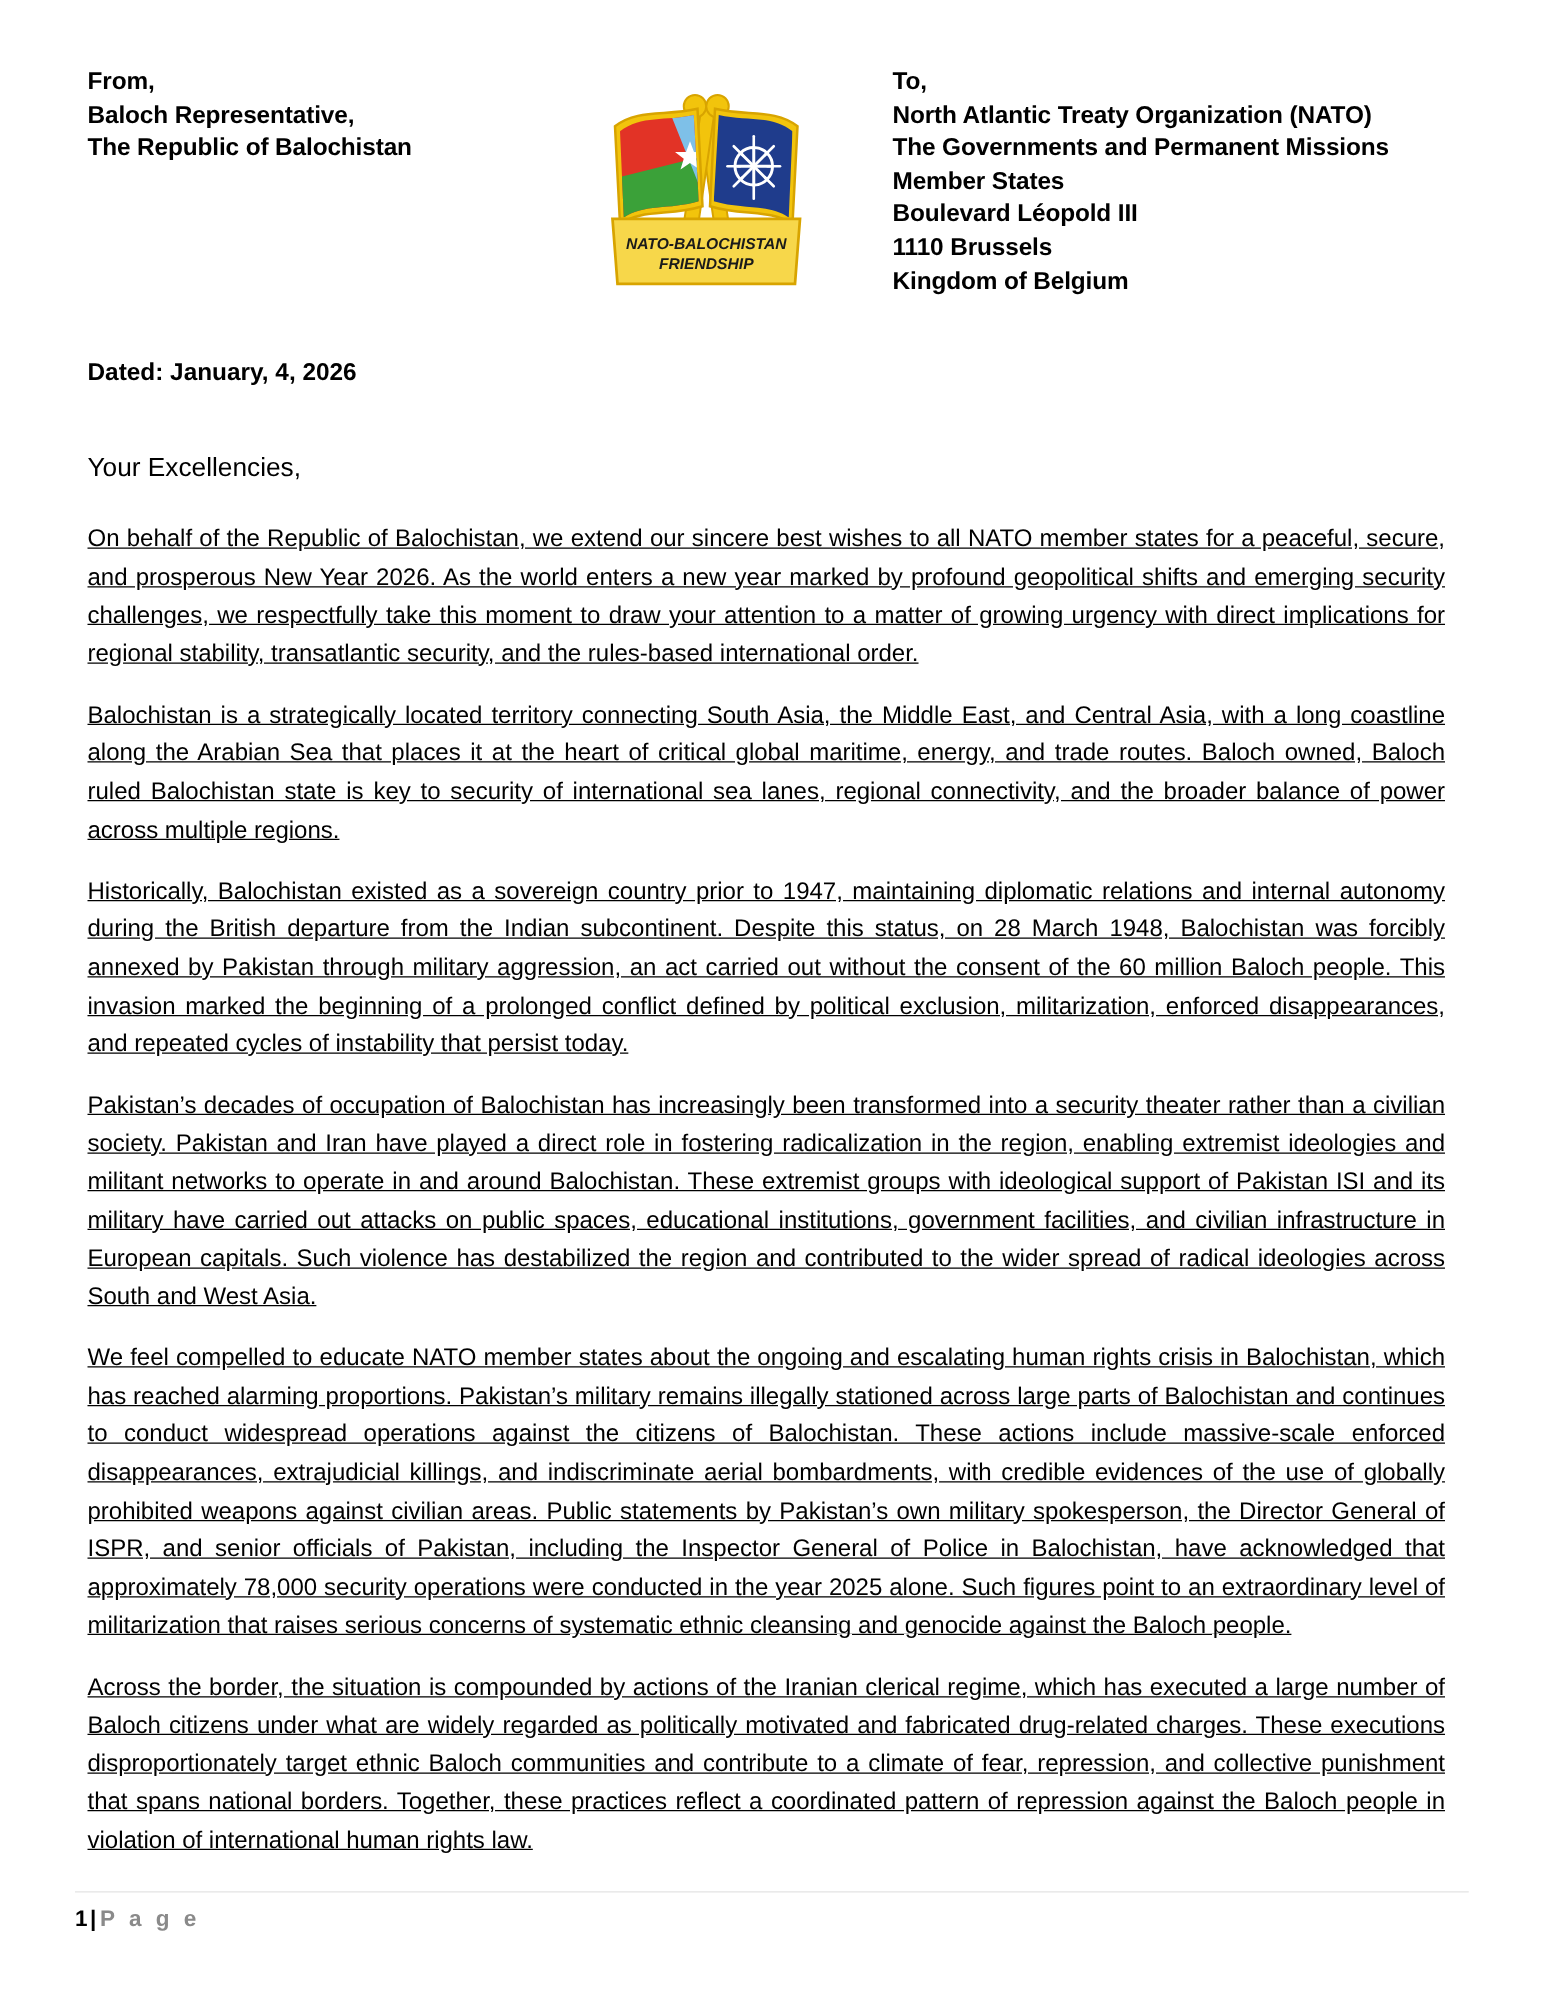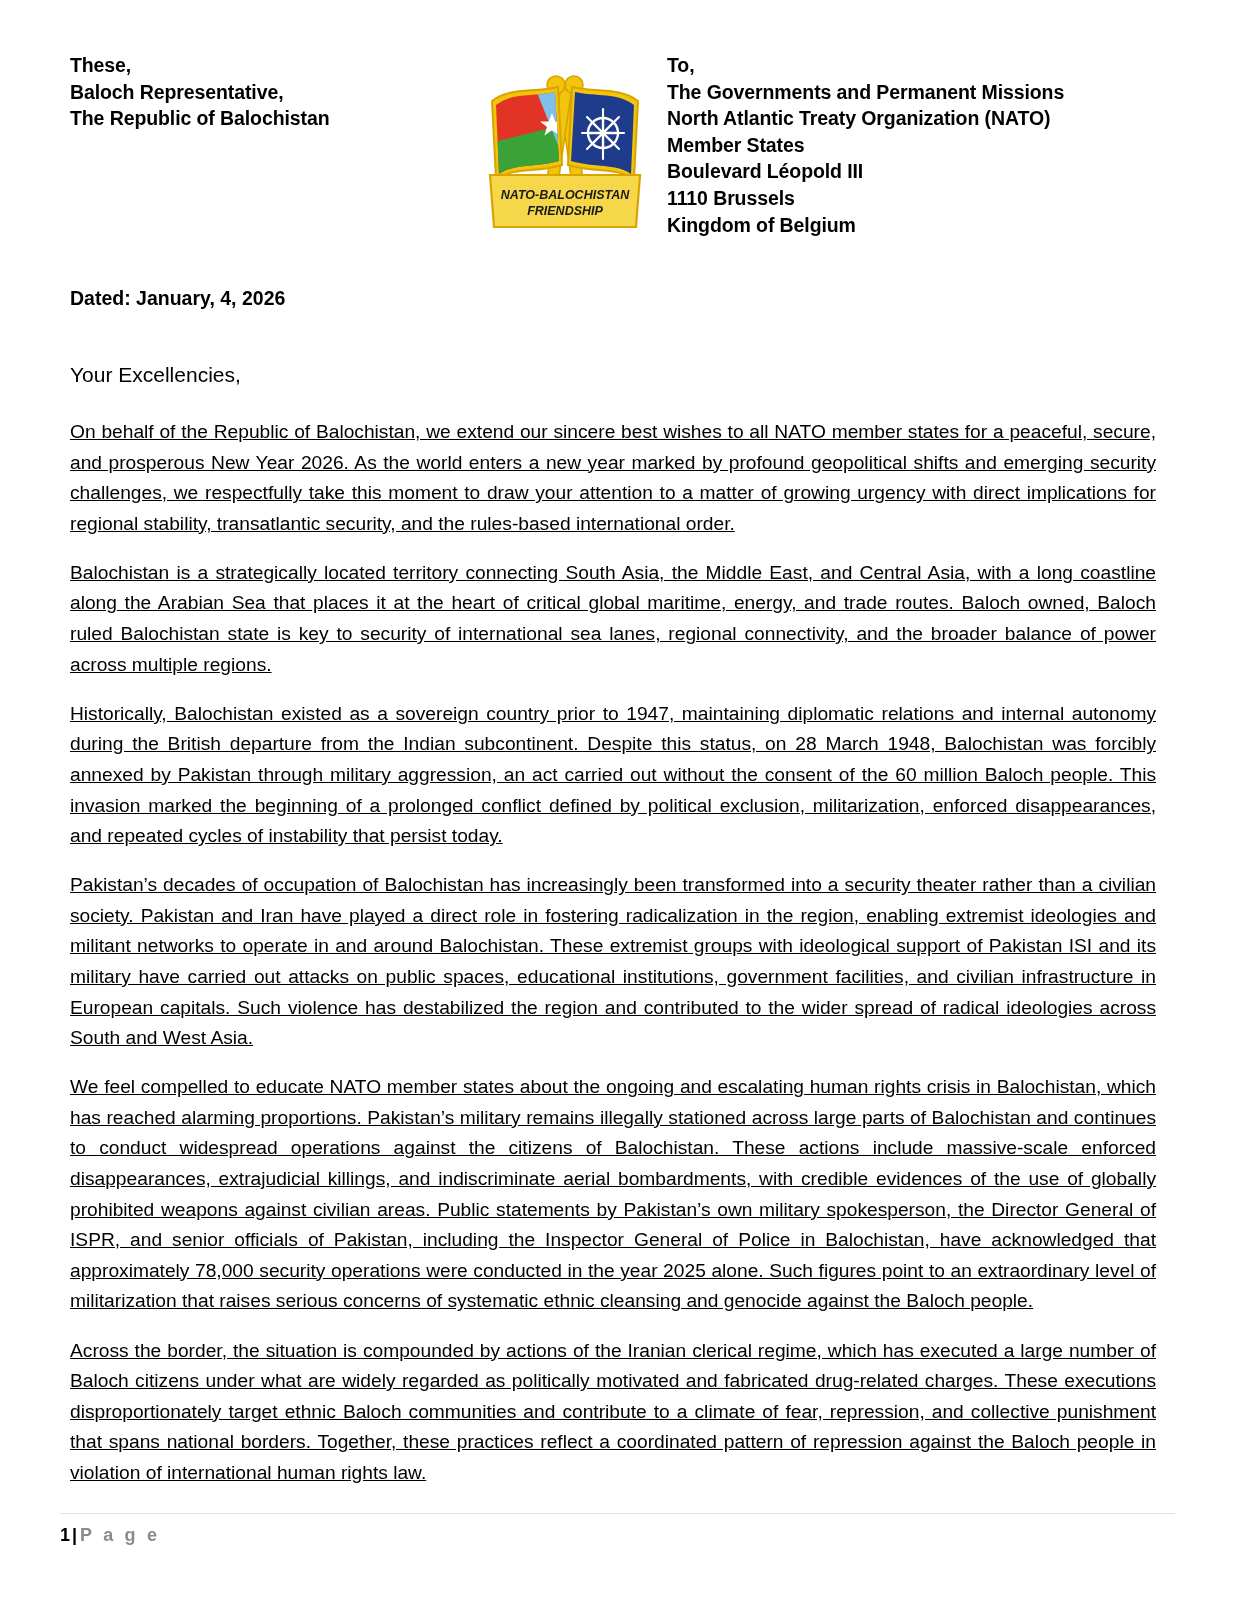--- a/index.html
+++ b/index.html
@@ -38,21 +38,21 @@
   }
   .addr-from {
     position: absolute;
     top: 0;
     left: 0;
     width: 380px;
   }
   .addr-to {
     position: absolute;
     top: 0;
-    left: 597px;
+    left: 644px;
     width: 450px;
   }
   .addr-line {
     display: block;
   }
 
   
   .emblem {
     position: absolute;
     top: 5px;
@@ -140,21 +140,21 @@
   }
 </style>
 </head>
 <body>
 
 <div class="page">
 
   <div class="header">
 
     <div class="addr-block addr-from">
-      <span class="addr-line">These,</span>
+      <span class="addr-line">From,</span>
       <span class="addr-line">Baloch Representative,</span>
       <span class="addr-line">The Republic of Balochistan</span>
     </div>
 
     <div class="emblem">
       <svg viewBox="0 0 190 182" xmlns="http://www.w3.org/2000/svg" aria-hidden="true">
 
         <g>
           <path d="M88 30 L108 168 L120 168 L99 30 Z" fill="#F2C40C" stroke="#D8A400" stroke-width="1.6"></path>
           <path d="M102 30 L82 168 L70 168 L91 30 Z" fill="#F2C40C" stroke="#D8A400" stroke-width="1.6"></path>
@@ -205,22 +205,22 @@
         <g>
           <path d="M20 118 L170 118 L166 170 L24 170 Z" fill="#F7D74A" stroke="#D8A400" stroke-width="2.2"></path>
           <text class="emblem-caption-text" x="95" y="142" font-size="12.5" text-anchor="middle">NATO-BALOCHISTAN</text>
           <text class="emblem-caption-text" x="95" y="158" font-size="12.5" text-anchor="middle">FRIENDSHIP</text>
         </g>
       </svg>
     </div>
 
     <div class="addr-block addr-to">
       <span class="addr-line">To,</span>
+      <span class="addr-line">North Atlantic Treaty Organization (NATO)</span>
       <span class="addr-line">The Governments and Permanent Missions</span>
-      <span class="addr-line">North Atlantic Treaty Organization (NATO)</span>
       <span class="addr-line">Member States</span>
       <span class="addr-line">Boulevard Léopold III</span>
       <span class="addr-line">1110 Brussels</span>
       <span class="addr-line">Kingdom of Belgium</span>
     </div>
   </div>
 
   <div class="dated">Dated: January, 4, 2026</div>
 
   <div class="body-wrap">

